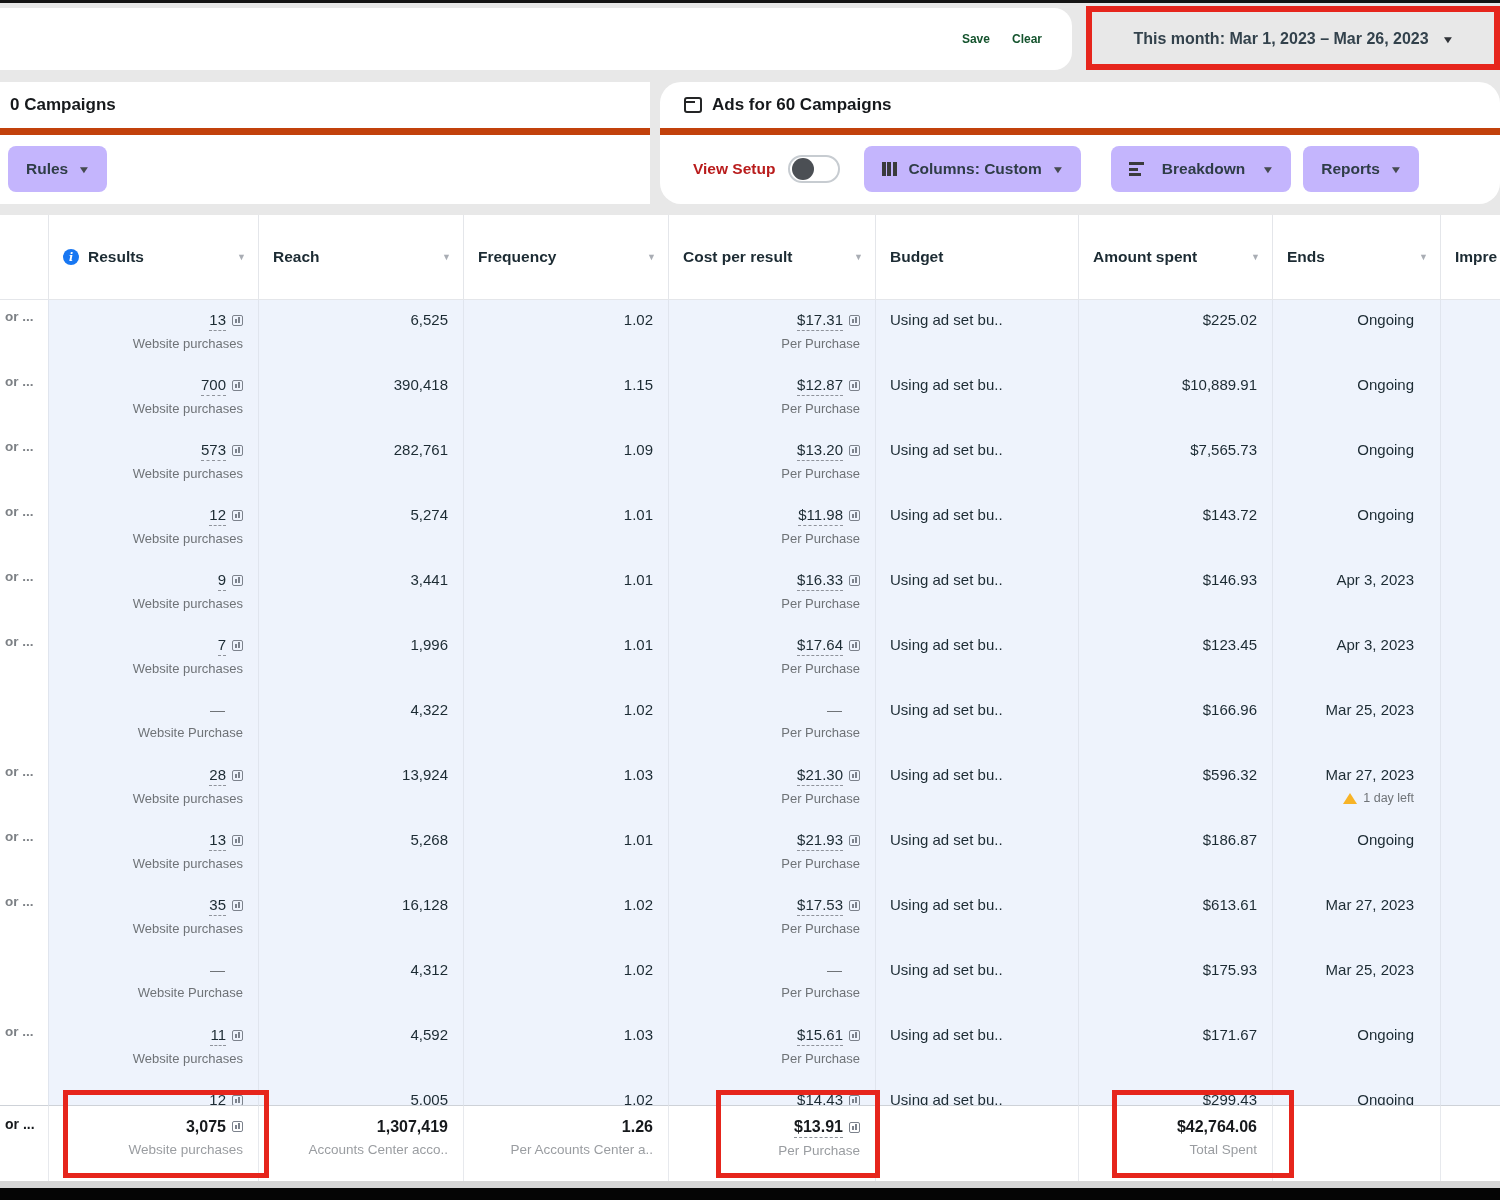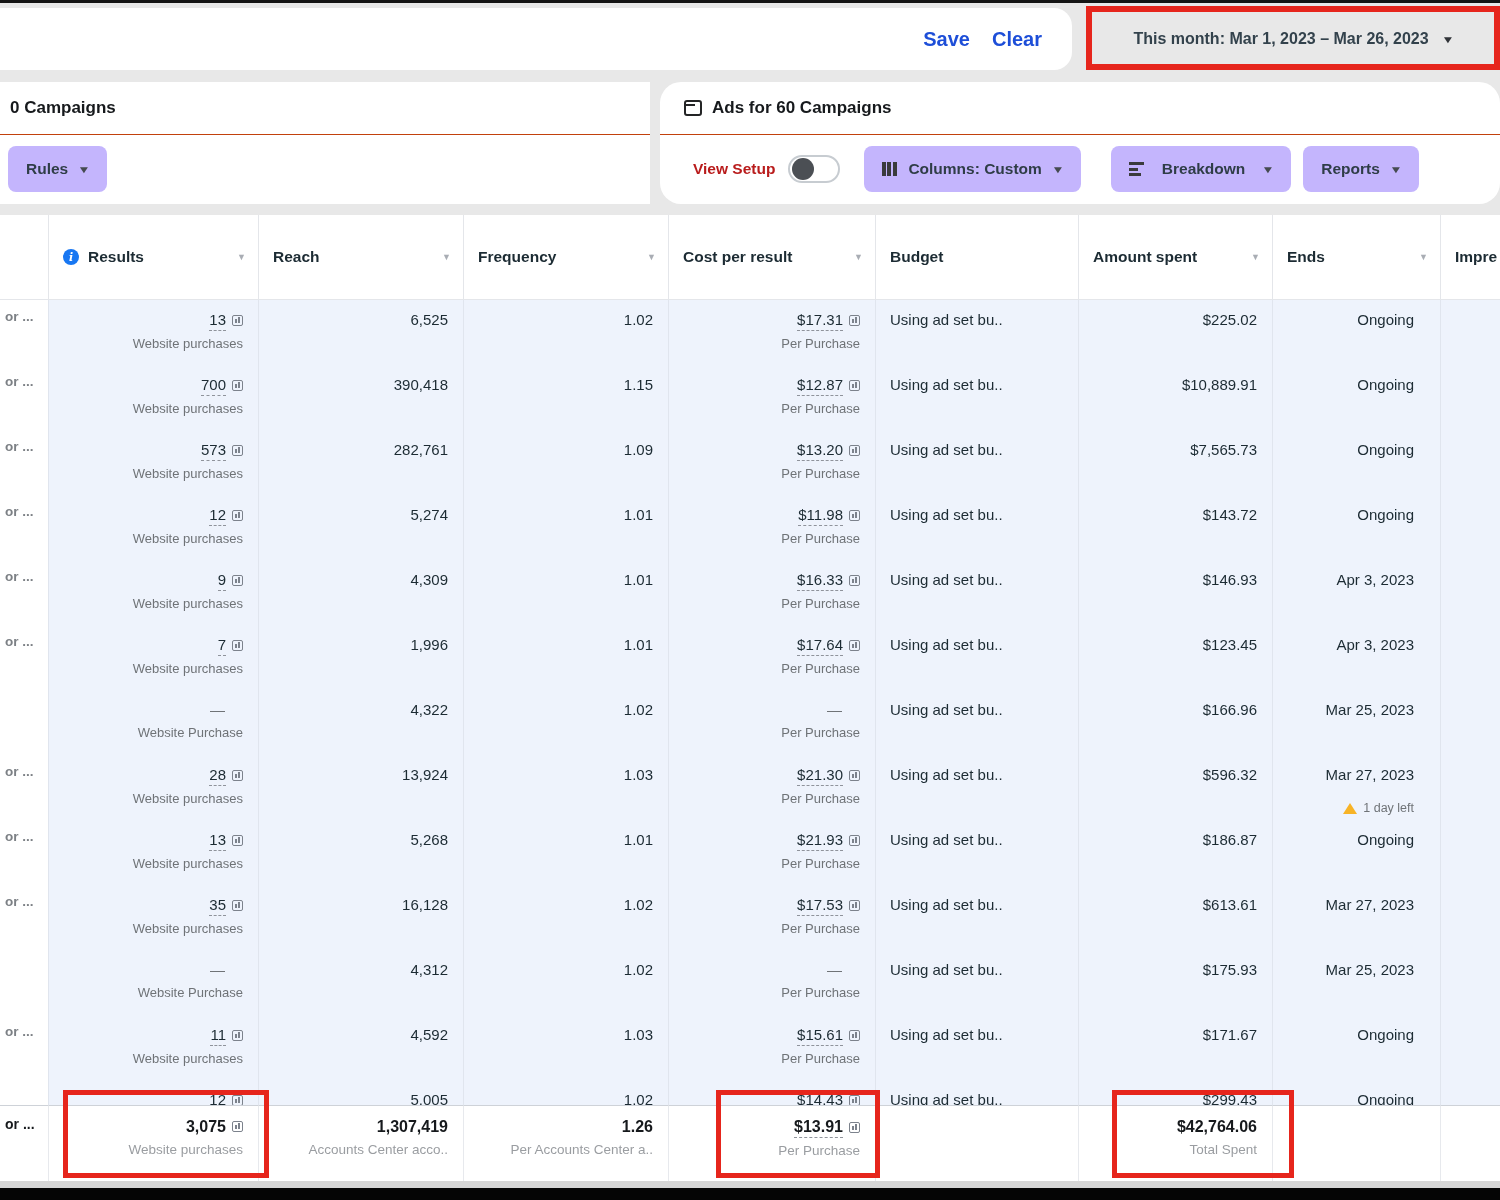--- a/index.html
+++ b/index.html
@@ -15,39 +15,39 @@
   
   .top-black{ left:0; top:0; width:1500px; height:3px; background:#151515; }
 
   
   .filterbar{
     left:0; top:8px; width:1072px; height:62px; background:#ffffff;
     border-radius:0 18px 18px 0;
     display:flex; align-items:center; justify-content:flex-end;
     gap:22px; padding-right:30px;
   }
-  .linkbtn{ color:#1d4ed8; font-size:20px; font-weight:bold; cursor:pointer; }
+  .linkbtn{ color:#14532d; font-size:12px; font-weight:bold; cursor:pointer; }
 
   
   .datebtn{
     left:1098px; top:14px; width:390px; height:50px;
     display:flex; align-items:center; justify-content:center; gap:14px;
     font-size:16px; font-weight:bold; color:#33424c; cursor:pointer;
   }
   .caret{ font-size:10px; color:#303338; transform:scaleX(1.35); display:inline-block; }
 
   
   .redbox{ border:6px solid #e6251c; pointer-events:none; z-index:40; }
   .redbox.thin{ border-width:5px; }
 
   
   .card{ background:#fff; }
   .card-left{ left:0; top:82px; width:650px; height:122px; }
   .card-right{ left:660px; top:82px; width:840px; height:122px;border-radius:21px; }
-  .tabrow{ height:53px; border-bottom:1px solid #c2410c; display:flex; align-items:center; }
+  .tabrow{ height:53px; border-bottom:7px solid #c2410c; display:flex; align-items:center; }
   .tabtitle{ font-size:17px; font-weight:bold; color:#16191c; }
   .tab-ic{ position:relative; width:18px; height:16px; border:2px solid #242526; border-radius:3px; margin:0 10px 0 24px; display:inline-block; }
   .tab-ic-bar{ position:absolute; left:0px; right:5px; top:2px; height:2px; background:#242526; }
   .toolrow{ height:68px; display:flex; align-items:center; }
 
   .pill{
     height:46px; background:#c4b5fd; border-radius:8px;
     display:flex; align-items:center; gap:11px; padding:0 18px;
     font-size:15.5px; font-weight:bold; color:#2f3d47; cursor:pointer; white-space:nowrap;
   }
@@ -88,21 +88,21 @@
   .cell.partial{ height:25px; }
   .vline{ display:flex; justify-content:flex-end; align-items:center; padding-right:15px; line-height:21px; }
   .vline.left{ justify-content:flex-start; padding-left:14px; }
   .vline.endpad{ padding-right:26px; }
   .lline{ display:flex; justify-content:flex-end; padding-right:15px; font-size:13px; color:#6f7377; line-height:20px; margin-top:3px; white-space:nowrap; overflow:hidden; }
   .u{ border-bottom:1px dashed #8f939b; cursor:pointer; }
   .dash{ color:#6f7377; padding-right:18px; }
   .chart-ic{ position:relative; width:11px; height:11px; border:1px solid #7c828c; border-radius:2px; margin-left:6px; display:inline-block; flex:0 0 auto; }
   .chart-ic i{ position:absolute; left:2px; bottom:2px; width:2px; height:4px; background:#7c828c; }
   .chart-ic b{ position:absolute; left:5px; bottom:2px; width:2px; height:6px; background:#7c828c; }
-  .warnline{ display:flex; justify-content:flex-end; align-items:center; gap:6px; padding-right:26px; font-size:12.5px; color:#6f7377; margin-top:16px; }
+  .warnline{ display:flex; justify-content:flex-end; align-items:center; gap:6px; padding-right:26px; font-size:12.5px; color:#6f7377; margin-top:6px; }
   .tri{ width:0; height:0; border-left:7px solid transparent; border-right:7px solid transparent; border-bottom:11px solid #f7b326; }
 
   .sumcell{
     height:76px; background:#fff; border-top:1px solid #ced2d8; padding-top:10px; overflow:hidden;
     font-size:16px; color:#16191c; font-weight:bold;
   }
   .sumcell + .sumcell{ border-left:1px solid #e7e9ed; }
   .sumcell .lline{ font-weight:normal; font-size:13.5px; color:#9a9da1; }
   .sumcell.namec{ padding-left:5px; font-size:14px; color:#16191c; }
 
@@ -361,21 +361,21 @@
           <div class="vline">
             <div class="u">9</div>
             <div class="chart-ic">
               <i></i>
               <b></b>
             </div>
           </div>
           <div class="lline">Website purchases</div>
         </div>
         <div class="cell">
-          <div class="vline">4,309</div>
+          <div class="vline">3,441</div>
         </div>
         <div class="cell">
           <div class="vline">1.01</div>
         </div>
         <div class="cell">
           <div class="vline">
             <div class="u">$16.33</div>
             <div class="chart-ic">
               <i></i>
               <b></b>

